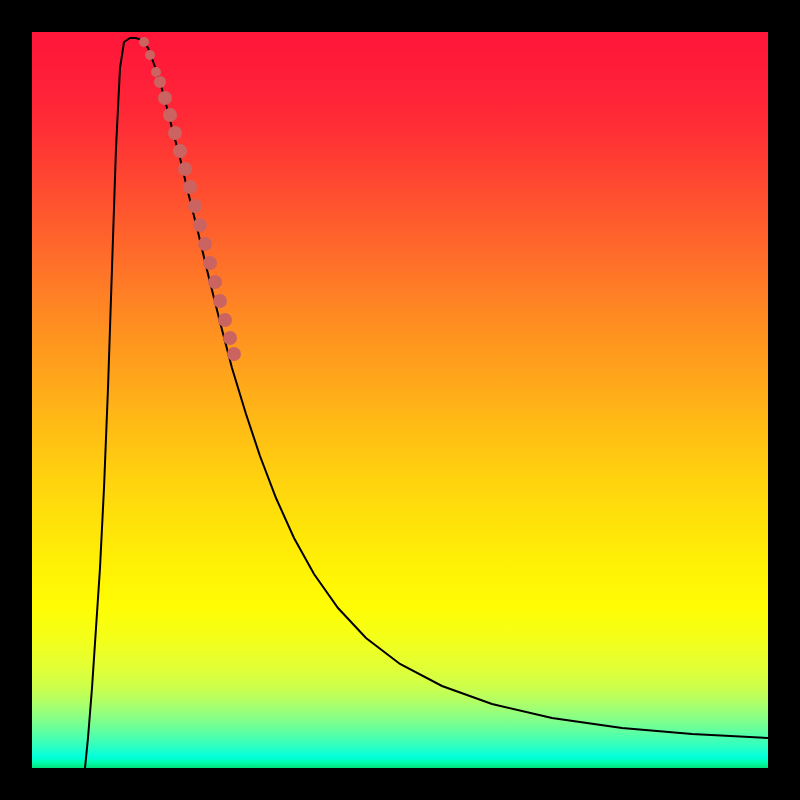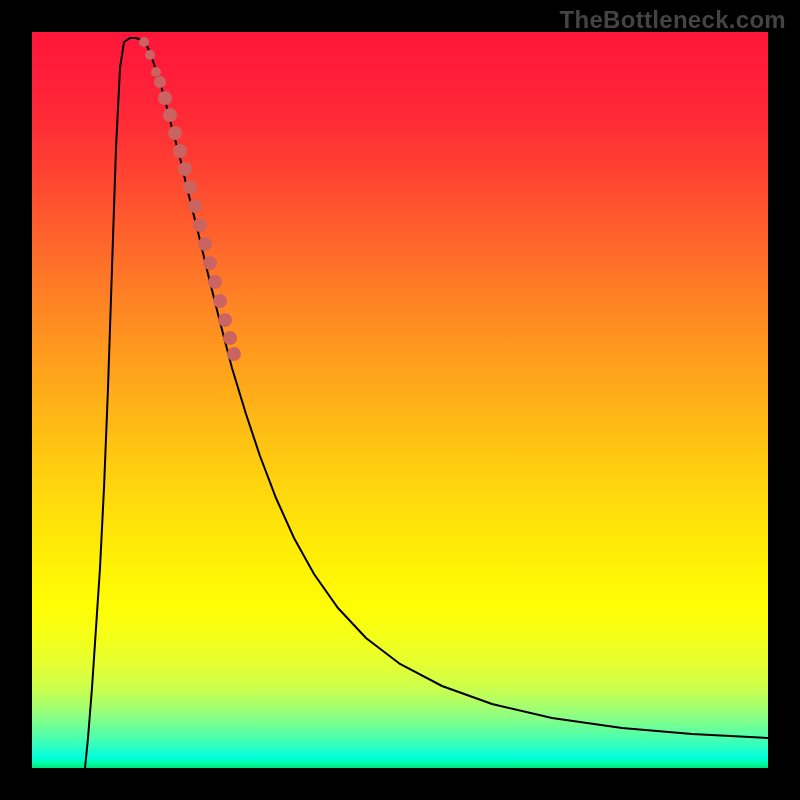--- a/index.html
+++ b/index.html
@@ -40,14 +40,13 @@
           <circle cx="173" cy="212" r="7" fill="#cb6460"></circle>
           <circle cx="178" cy="231" r="7" fill="#cb6460"></circle>
           <circle cx="183" cy="250" r="7" fill="#cb6460"></circle>
           <circle cx="188" cy="269" r="7" fill="#cb6460"></circle>
           <circle cx="193" cy="288" r="7" fill="#cb6460"></circle>
           <circle cx="198" cy="306" r="7" fill="#cb6460"></circle>
           <circle cx="202" cy="322" r="7" fill="#cb6460"></circle>
         </g>
     </svg>
   </div>
-  <div class="watermark">TheBottleneck.com</div>
 </div>
 
 </body></html>

